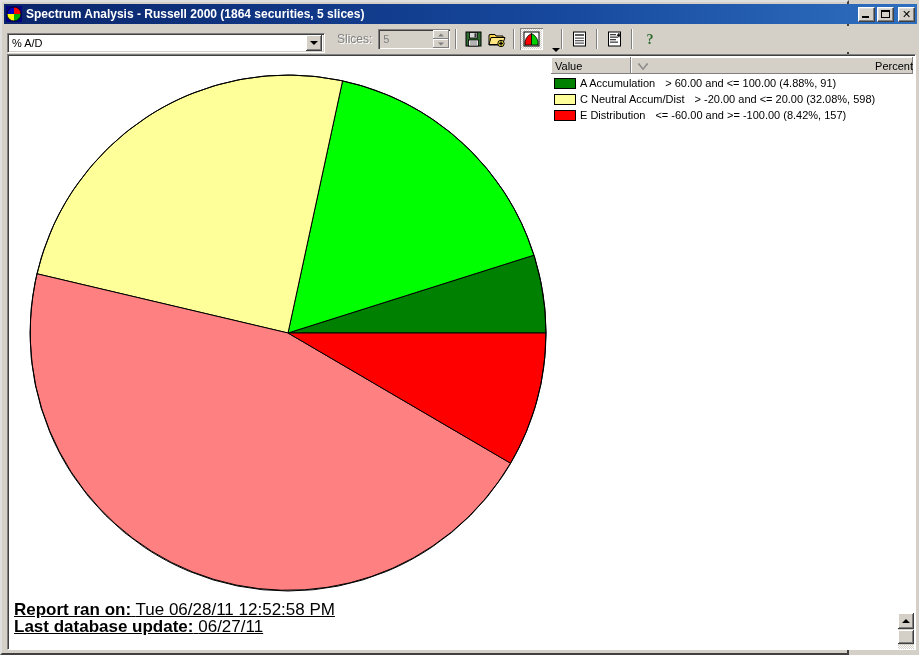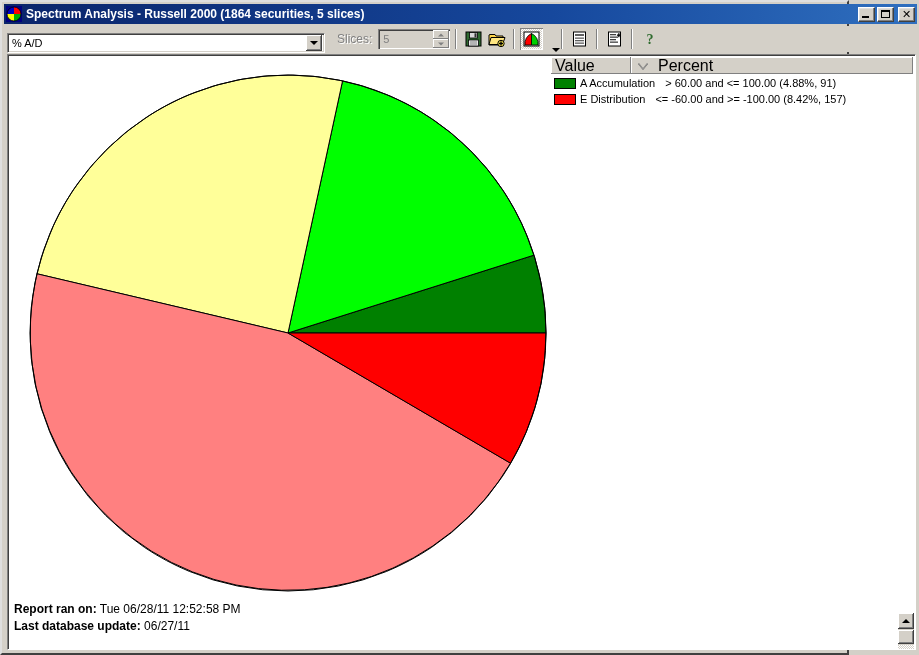--- a/index.html
+++ b/index.html
@@ -209,29 +209,29 @@
     width: 362px; height: 110px;
   }
   #legend-header {
     display: flex; height: 17px;
     background: #d4d0c8;
     box-sizing: border-box;
   }
   .lg-col {
     background: #d4d0c8;
     box-shadow: inset -1px -1px 0 #808080, inset 1px 1px 0 #ffffff;
-    font-size: 16px; color: #000;
+    font-size: 11px; color: #000;
     display: flex; align-items: center;
     padding-left: 4px;
     box-sizing: border-box;
     height: 17px;
     cursor: default;
   }
   #lg-col-value { width: 80px; flex: 0 0 80px; }
-  #lg-col-percent { flex: 1 1 auto; }
+  #lg-col-percent { flex: 1 1 auto; justify-content: space-between; }
   .sort-tri {
     width: 0; height: 0; margin-right: 10px; margin-left: 3px;
     border-left: 5px solid transparent;
     border-right: 5px solid transparent;
     border-top: 6px solid #d4d0c8;
     filter: drop-shadow(0px 1px 0 #808080);
     position: relative;
   }
   .sort-tri::before {
     content: ""; position: absolute;
@@ -262,22 +262,23 @@
     border: 1px solid #000;
     margin-right: 4px; margin-left: 3px;
     box-sizing: border-box;
   }
   .lg-name { display: inline-block; }
   .lg-range { display: inline-block; margin-left: 10px; }
 
   
   #report-footer {
     position: absolute; left: 6px; top: 546px;
-    font-size: 12px; color: #000;
+    font-size: 17px; color: #000;
     line-height: 17px;
+    text-decoration: underline;
   }
   #report-footer b { font-weight: bold; }
 
   
   #inner-scrollbar {
     position: absolute; right: 1px; top: 558px;
     width: 16px; height: 70px;
     background: #d4d0c8;
   }
   .sb-arrow {
@@ -464,20 +465,25 @@
       </div>
       <div id="legend-rows">
 
         <div class="legend-row">
           <span class="swatch" style="background:#008000"></span>
           <span class="lg-name">A Accumulation</span>
           <span class="lg-range">&gt; 60.00 and &lt;= 100.00 (4.88%, 91)</span>
         </div>
 
 
+        <div class="legend-row">
+          <span class="swatch" style="background:#FFFF99"></span>
+          <span class="lg-name">C Neutral Accum/Dist</span>
+          <span class="lg-range">&gt; -20.00 and &lt;= 20.00 (32.08%, 598)</span>
+        </div>
 
 
         <div class="legend-row">
           <span class="swatch" style="background:#FF0000"></span>
           <span class="lg-name">E Distribution</span>
           <span class="lg-range">&lt;= -60.00 and &gt;= -100.00 (8.42%, 157)</span>
         </div>
 
       </div>
     </div>

